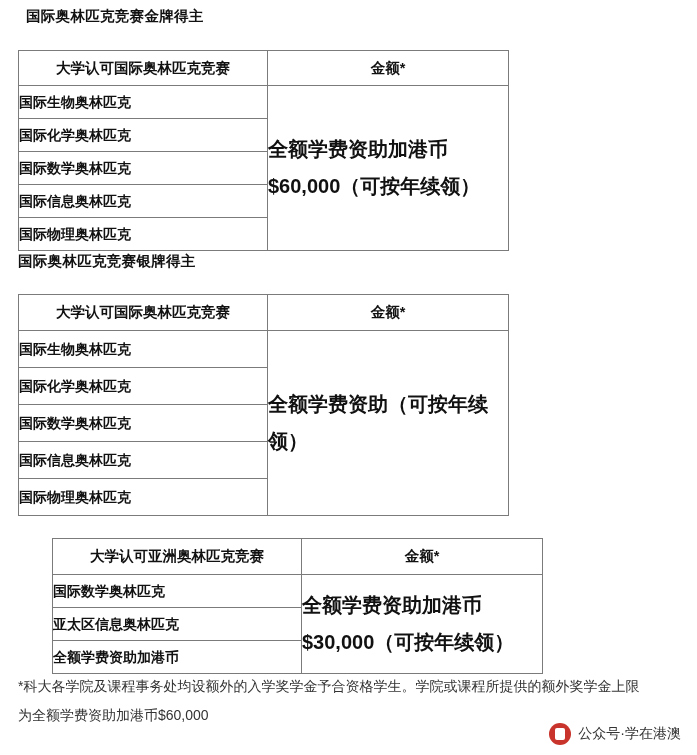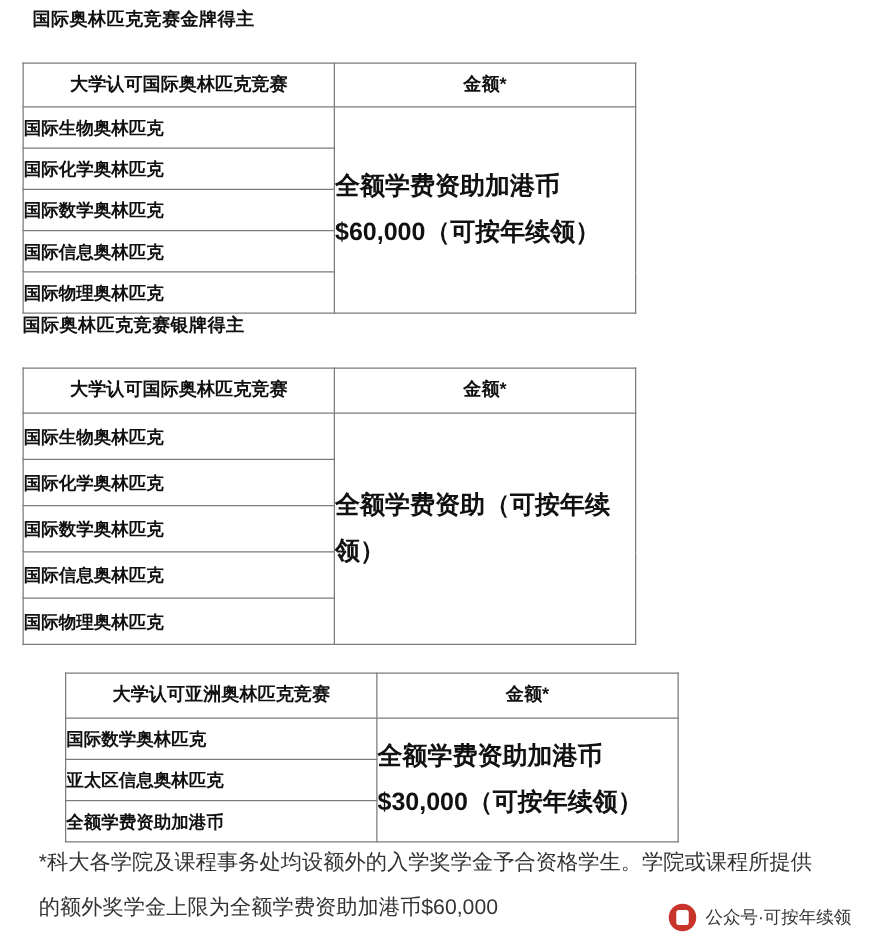--- a/index.html
+++ b/index.html
@@ -99,24 +99,24 @@
     width: 490px;
     margin-left: 34px;
   }
   #table-gold-asia .col-a { width: 248px; }
   #table-gold-asia .col-b { width: 240px; }
   #table-gold-asia .item-cell { height: 32px; line-height: 32px; }
   #table-gold-asia .hdr-cell { height: 35px; line-height: 35px; }
 
   .footnote {
     position: absolute;
-    left: 31px;
+    left: 18px;
     top: 672px;
     width: 628px;
-    font-size: 17px;
+    font-size: 14px;
     color: #333333;
     line-height: 2.1;
   }
 
   .wm {
     position: absolute;
     right: 16px;
     bottom: 10px;
     display: flex;
     align-items: center;
@@ -222,16 +222,16 @@
     <tr>
       <td class="item-cell">全额学费资助加港币</td>
     </tr>
   </tbody>
     </table>
 
   <div class="footnote">*科大各学院及课程事务处均设额外的入学奖学金予合资格学生。学院或课程所提供的额外奖学金上限为全额学费资助加港币$60,000</div>
 
   <div class="wm">
     <span class="wm-logo"></span>
-    <span class="wm-text">公众号·可按年续领</span>
+    <span class="wm-text">公众号·学在港澳</span>
   </div>
 
 </div>
 
 </body></html>

